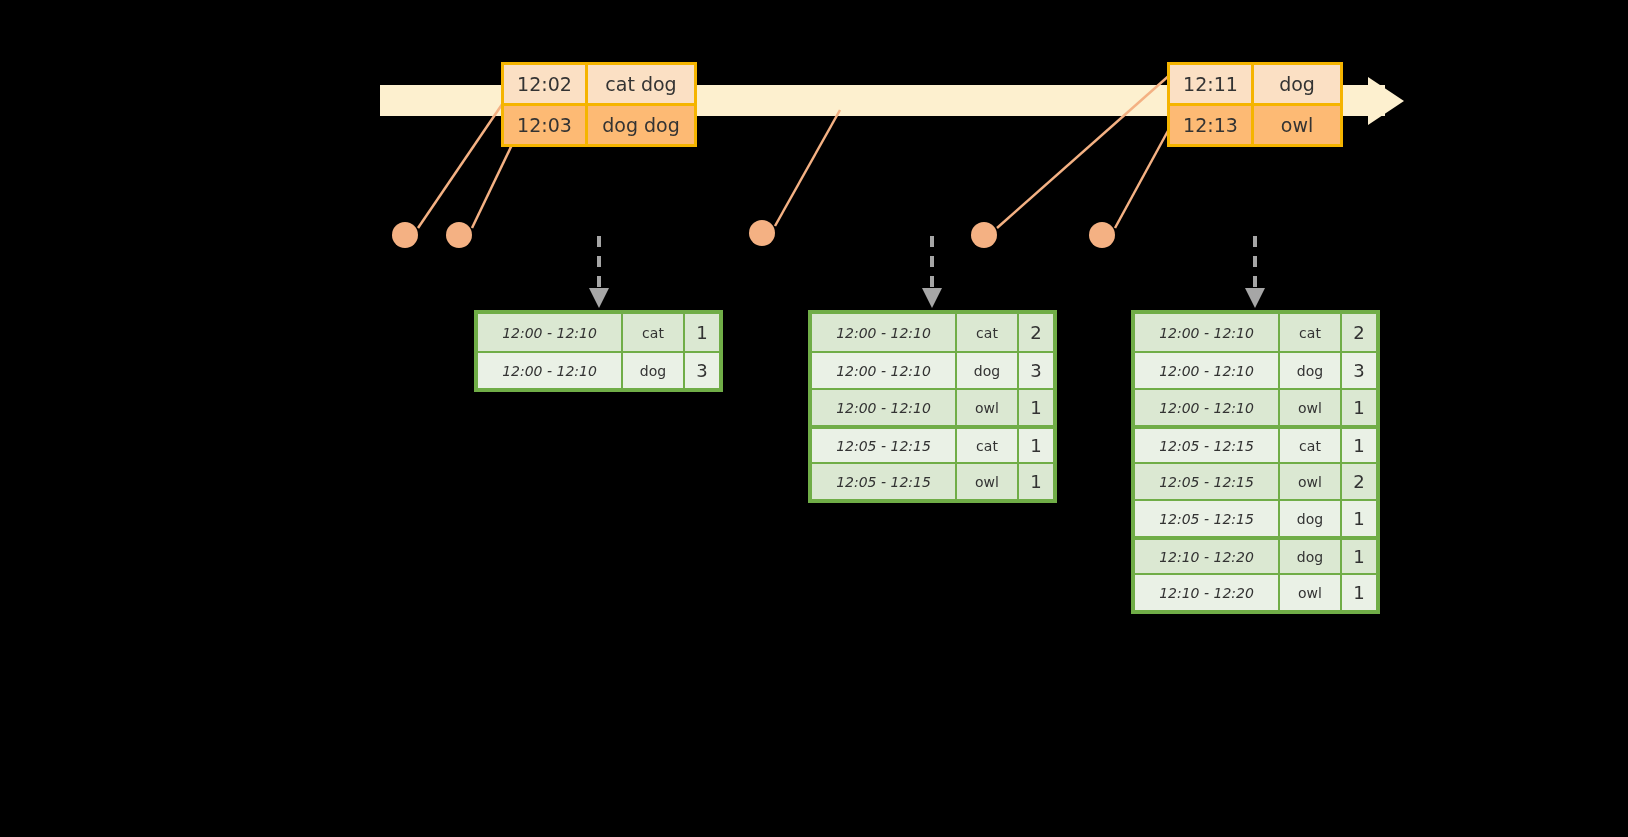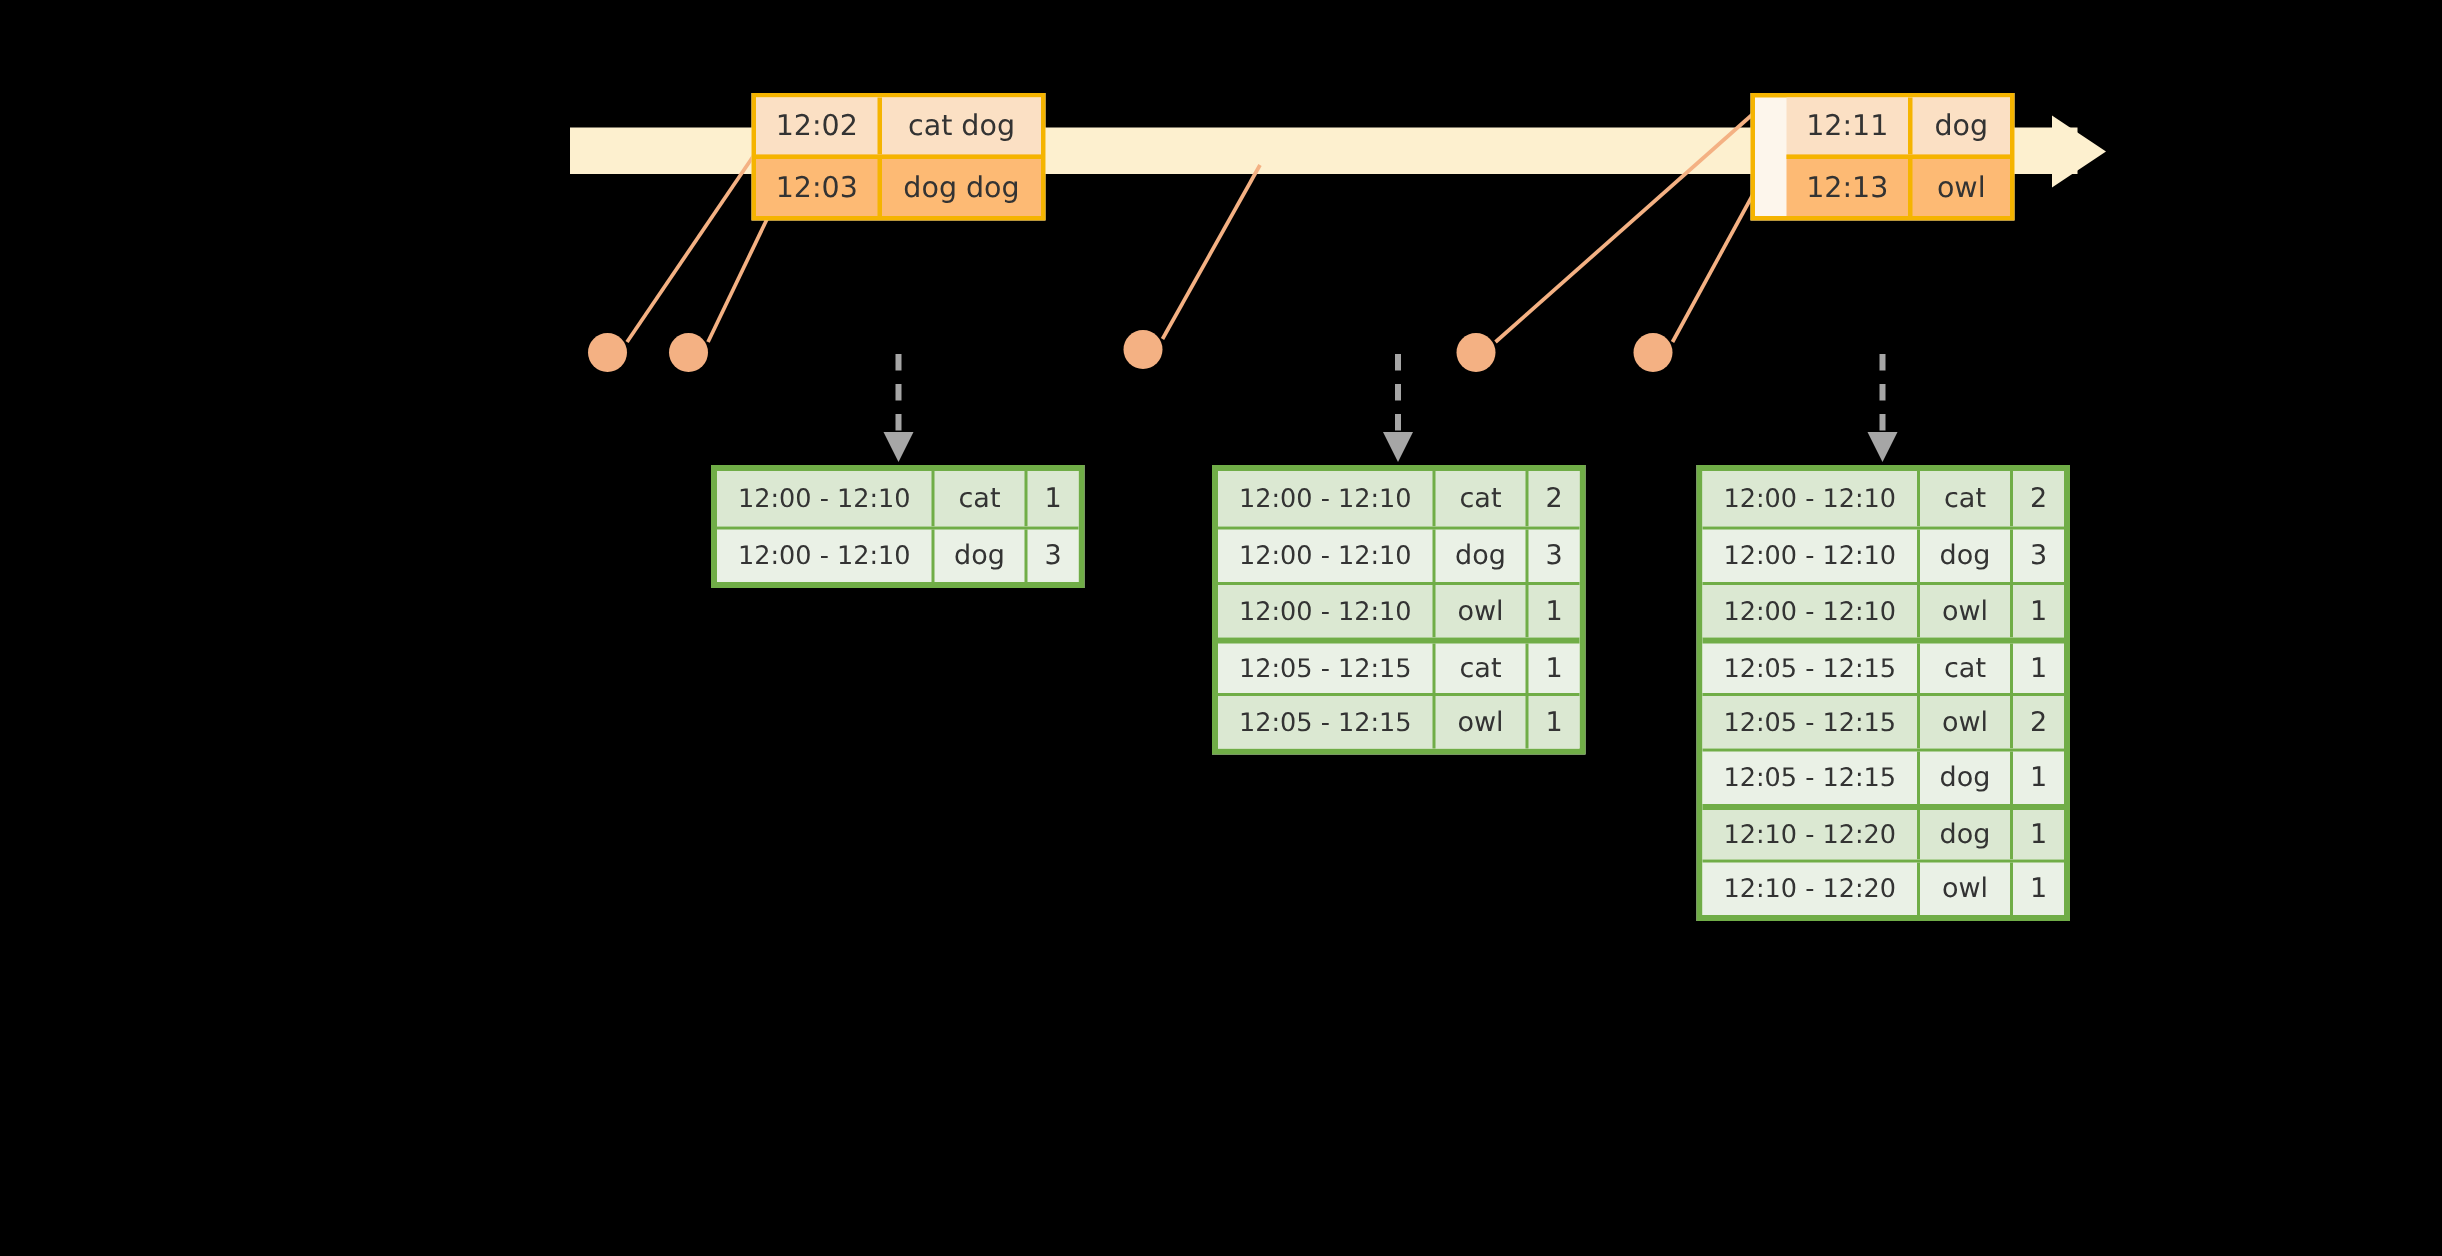--- a/index.html
+++ b/index.html
@@ -68,21 +68,21 @@
     align-items: center;
     justify-content: center;
     font-size: 19px;
     color: #333333;
     box-sizing: border-box;
     padding: 0 12px;
   }
 
   #event-a { left: 501px; top: 62px;  width: 196px; }
   #event-b { left: 836px; top: 81px;  width: 196px; }
-  #event-c { left: 1167px; top: 62px; width: 176px; padding-left: 21px; }
+  #event-c { left: 1167px; top: 62px; width: 176px; }
 
   
   .dot {
     position: absolute;
     width: 26px;
     height: 26px;
     border-radius: 50%;
     background: #f4b183;
   }
   .connector-svg {
@@ -107,30 +107,31 @@
     box-sizing: border-box;
   }
   .rt-row.even { background: #dbe8d2; }
   .rt-row.odd  { background: #eaf1e6; }
   .rt-row + .rt-row { border-top: 2px solid #70ad47; }
   .rt-row.group-end + .rt-row { border-top: 4px solid #70ad47; }
   .rt-range {
     display: flex;
     align-items: center;
     justify-content: center;
-    font-size: 17px;
+    font-size: 14px;
     color: #333333;
     border-right: 2px solid #70ad47;
     box-sizing: border-box;
+    font-style: italic;
   }
   .rt-key {
     display: flex;
     align-items: center;
     justify-content: center;
-    font-size: 18px;
+    font-size: 14px;
     color: #333333;
     border-right: 2px solid #70ad47;
     box-sizing: border-box;
   }
   .rt-count {
     display: flex;
     align-items: center;
     justify-content: center;
     font-size: 18px;
     color: #333333;

